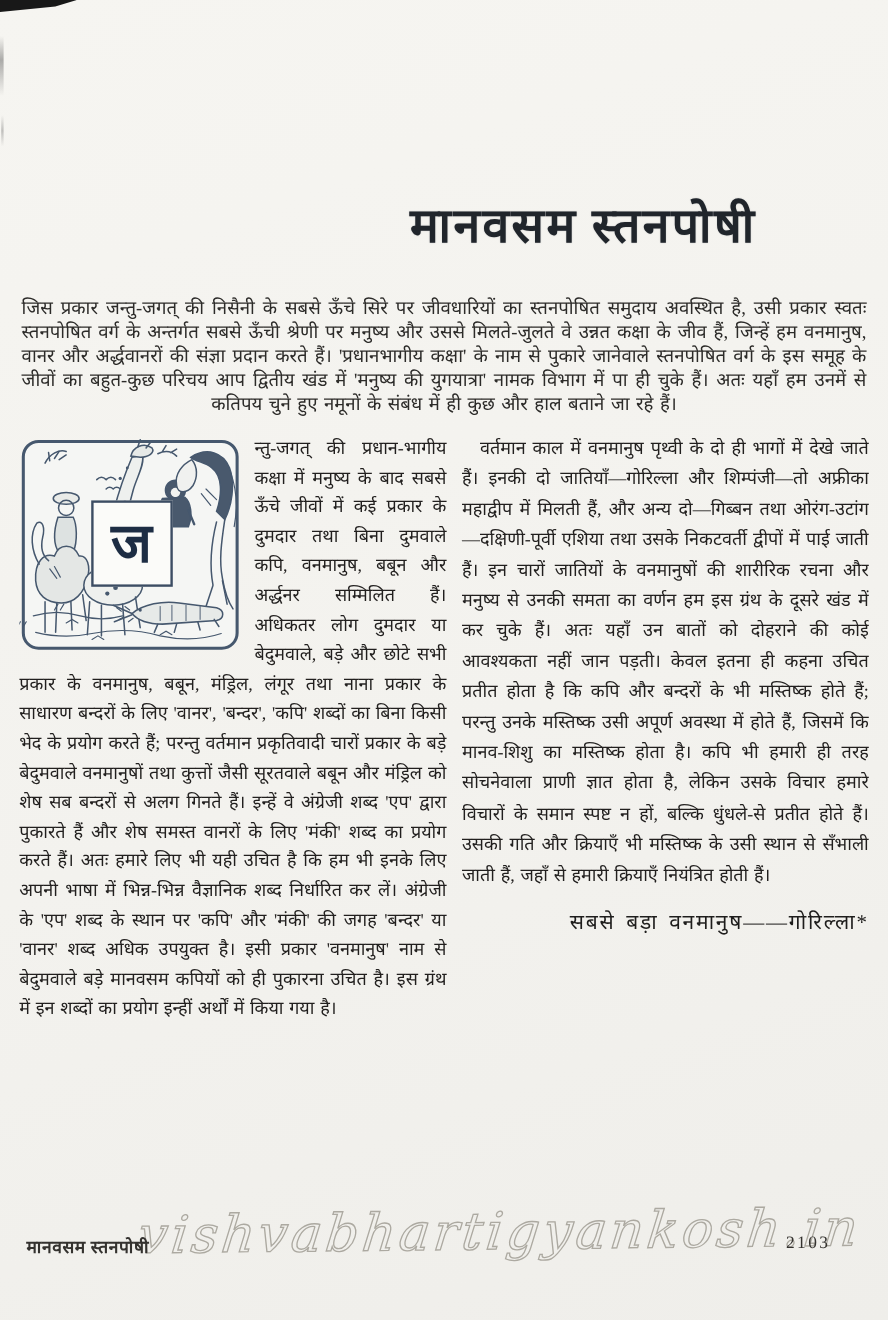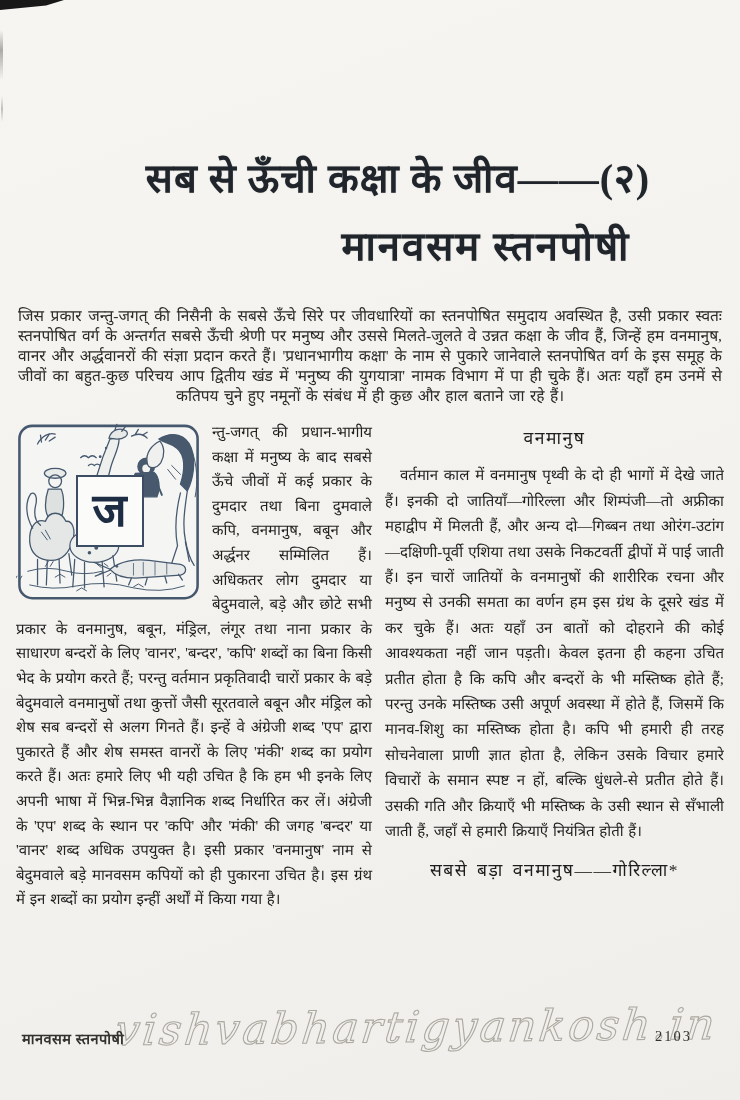--- a/index.html
+++ b/index.html
@@ -69,21 +69,21 @@
   }
   .dropcap-box span{
     font-size:46px;font-weight:bold;color:#1d2d44;line-height:1;
   }
   
   .subheading{
     margin:6px 0 12px 0;text-align:center;
     font-size:17.5px;font-weight:normal;color:#1e1d1c;
     letter-spacing:1.5px;word-spacing:3px;
   }
-  .subheading.second{margin:13px 0 11px 0;}
+  .subheading.second{margin:13px 0 11px 0;text-align:right;}
   .indent{text-indent:15px;}
   
   .footer{
     position:absolute;top:1028px;left:0;width:740px;
     display:flex;justify-content:space-between;
     padding:0 48px 0 22px;box-sizing:border-box;
     font-size:14.5px;color:#34322f;
   }
   .running-title{font-weight:bold;letter-spacing:.5px;}
   .page-number{letter-spacing:2px;}
@@ -102,21 +102,20 @@
 </head>
 <body>
 
 <div class="page">
 
   <div class="corner-artifact"></div>
   <div class="edge-mark"></div>
   <div class="edge-mark2"></div>
 
   <div class="title-block">
-    <div class="title-line1">सब से ऊँची कक्षा के जीव——(२)</div>
     <div class="title-line2">मानवसम स्तनपोषी</div>
   </div>
 
   <p class="intro">जिस प्रकार जन्तु-जगत् की निसैनी के सबसे ऊँचे सिरे पर जीवधारियों का स्तनपोषित समुदाय अवस्थित है, उसी प्रकार स्वतः स्तनपोषित वर्ग के अन्तर्गत सबसे ऊँची श्रेणी पर मनुष्य और उससे मिलते-जुलते वे उन्नत कक्षा के जीव हैं, जिन्हें हम वनमानुष, वानर और अर्द्धवानरों की संज्ञा प्रदान करते हैं। 'प्रधानभागीय कक्षा' के नाम से पुकारे जानेवाले स्तनपोषित वर्ग के इस समूह के जीवों का बहुत-कुछ परिचय आप द्वितीय खंड में 'मनुष्य की युगयात्रा' नामक विभाग में पा ही चुके हैं। अतः यहाँ हम उनमें से कतिपय चुने हुए नमूनों के संबंध में ही कुछ और हाल बताने जा रहे हैं।</p>
 
   <div class="columns">
 
     <div class="col col-left">
       <div class="illustration">
         <svg viewBox="0 0 190 185">
@@ -199,21 +198,20 @@
           </g>
         </svg>
         <div class="dropcap-box">
           <span>ज</span>
         </div>
       </div>
       <p>न्तु-जगत् की प्रधान-भागीय कक्षा में मनुष्य के बाद सबसे ऊँचे जीवों में कई प्रकार के दुमदार तथा बिना दुमवाले कपि, वनमानुष, बबून और अर्द्धनर सम्मिलित हैं। अधिकतर लोग दुमदार या बेदुमवाले, बड़े और छोटे सभी प्रकार के वनमानुष, बबून, मंड्रिल, लंगूर तथा नाना प्रकार के साधारण बन्दरों के लिए 'वानर', 'बन्दर', 'कपि' शब्दों का बिना किसी भेद के प्रयोग करते हैं; परन्तु वर्तमान प्रकृतिवादी चारों प्रकार के बड़े बेदुमवाले वनमानुषों तथा कुत्तों जैसी सूरतवाले बबून और मंड्रिल को शेष सब बन्दरों से अलग गिनते हैं। इन्हें वे अंग्रेजी शब्द 'एप' द्वारा पुकारते हैं और शेष समस्त वानरों के लिए 'मंकी' शब्द का प्रयोग करते हैं। अतः हमारे लिए भी यही उचित है कि हम भी इनके लिए अपनी भाषा में भिन्न-भिन्न वैज्ञानिक शब्द निर्धारित कर लें। अंग्रेजी के 'एप' शब्द के स्थान पर 'कपि' और 'मंकी' की जगह 'बन्दर' या 'वानर' शब्द अधिक उपयुक्त है। इसी प्रकार 'वनमानुष' नाम से बेदुमवाले बड़े मानवसम कपियों को ही पुकारना उचित है। इस ग्रंथ में इन शब्दों का प्रयोग इन्हीं अर्थों में किया गया है।</p>
     </div>
 
     <div class="col col-right">
-      <h3 class="subheading">वनमानुष</h3>
       <p class="indent">वर्तमान काल में वनमानुष पृथ्वी के दो ही भागों में देखे जाते हैं। इनकी दो जातियाँ—गोरिल्ला और शिम्पंजी—तो अफ्रीका महाद्वीप में मिलती हैं, और अन्य दो—गिब्बन तथा ओरंग-उटांग—दक्षिणी-पूर्वी एशिया तथा उसके निकटवर्ती द्वीपों में पाई जाती हैं। इन चारों जातियों के वनमानुषों की शारीरिक रचना और मनुष्य से उनकी समता का वर्णन हम इस ग्रंथ के दूसरे खंड में कर चुके हैं। अतः यहाँ उन बातों को दोहराने की कोई आवश्यकता नहीं जान पड़ती। केवल इतना ही कहना उचित प्रतीत होता है कि कपि और बन्दरों के भी मस्तिष्क होते हैं; परन्तु उनके मस्तिष्क उसी अपूर्ण अवस्था में होते हैं, जिसमें कि मानव-शिशु का मस्तिष्क होता है। कपि भी हमारी ही तरह सोचनेवाला प्राणी ज्ञात होता है, लेकिन उसके विचार हमारे विचारों के समान स्पष्ट न हों, बल्कि धुंधले-से प्रतीत होते हैं। उसकी गति और क्रियाएँ भी मस्तिष्क के उसी स्थान से सँभाली जाती हैं, जहाँ से हमारी क्रियाएँ नियंत्रित होती हैं।</p>
       <h3 class="subheading second">सबसे बड़ा वनमानुष——गोरिल्ला*</h3>
     </div>
 
   </div>
 
   <div class="watermark">vishvabhartigyankosh.in</div>
 
   <div class="footer">
     <span class="running-title">मानवसम स्तनपोषी</span>

